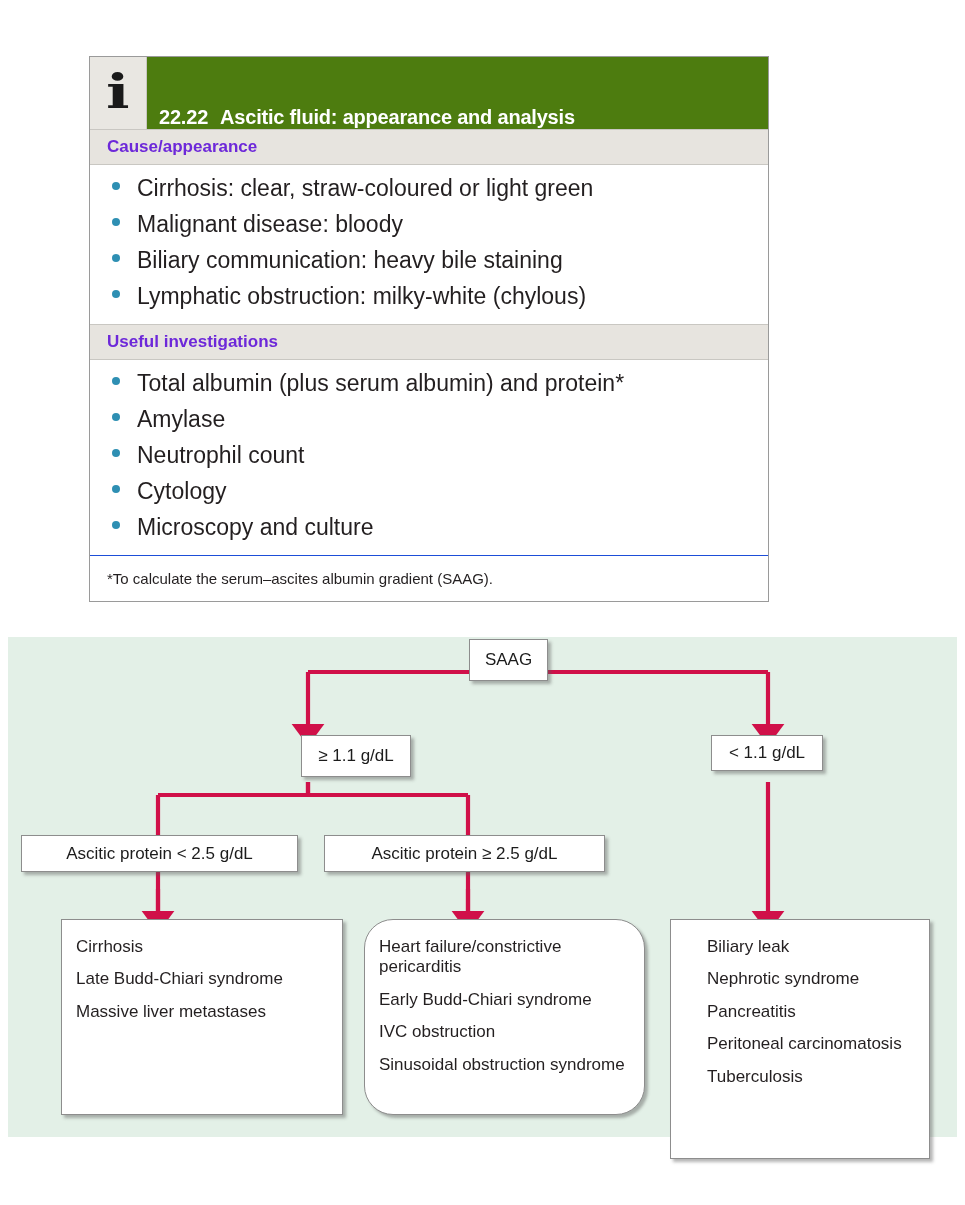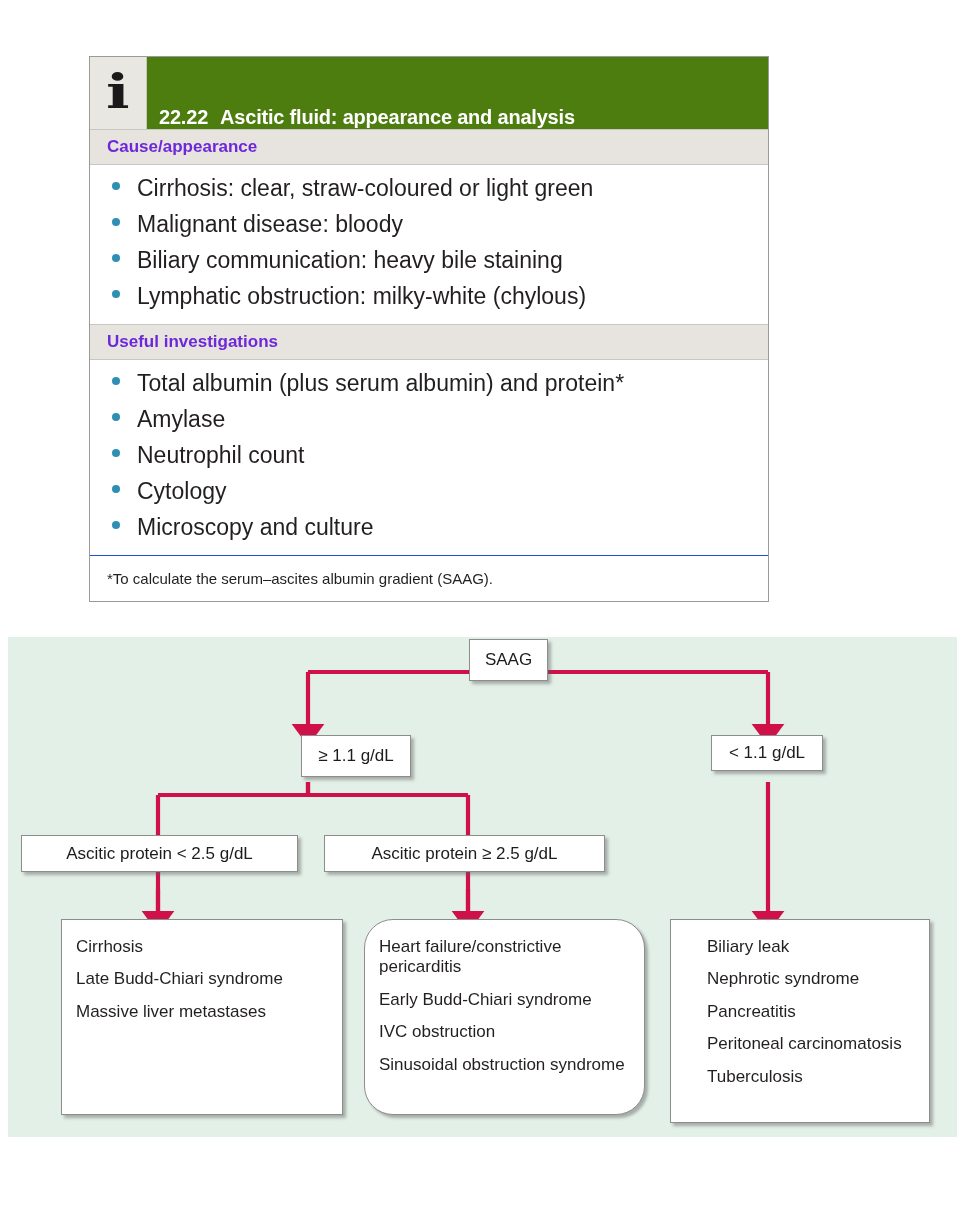--- a/index.html
+++ b/index.html
@@ -241,21 +241,21 @@
     <div class="line">Massive liver metastases</div>
   </div>
 
   <div class="nodebox outcome" style="left:316px; top:282px; width:281px; height:196px;border-radius:29px;">
     <div class="line">Heart failure/constrictive pericarditis</div>
     <div class="line">Early Budd-Chiari syndrome</div>
     <div class="line">IVC obstruction</div>
     <div class="line">Sinusoidal obstruction syndrome</div>
   </div>
 
-  <div class="nodebox outcome" style="left:622px; top:282px; width:260px; height:204px;padding-left:36px;">
+  <div class="nodebox outcome" style="left:622px; top:282px; width:260px; height:240px;padding-left:36px;">
     <div class="line">Biliary leak</div>
     <div class="line">Nephrotic syndrome</div>
     <div class="line">Pancreatitis</div>
     <div class="line">Peritoneal carcinomatosis</div>
     <div class="line">Tuberculosis</div>
   </div>
 
 </div>
 
 </body></html>

